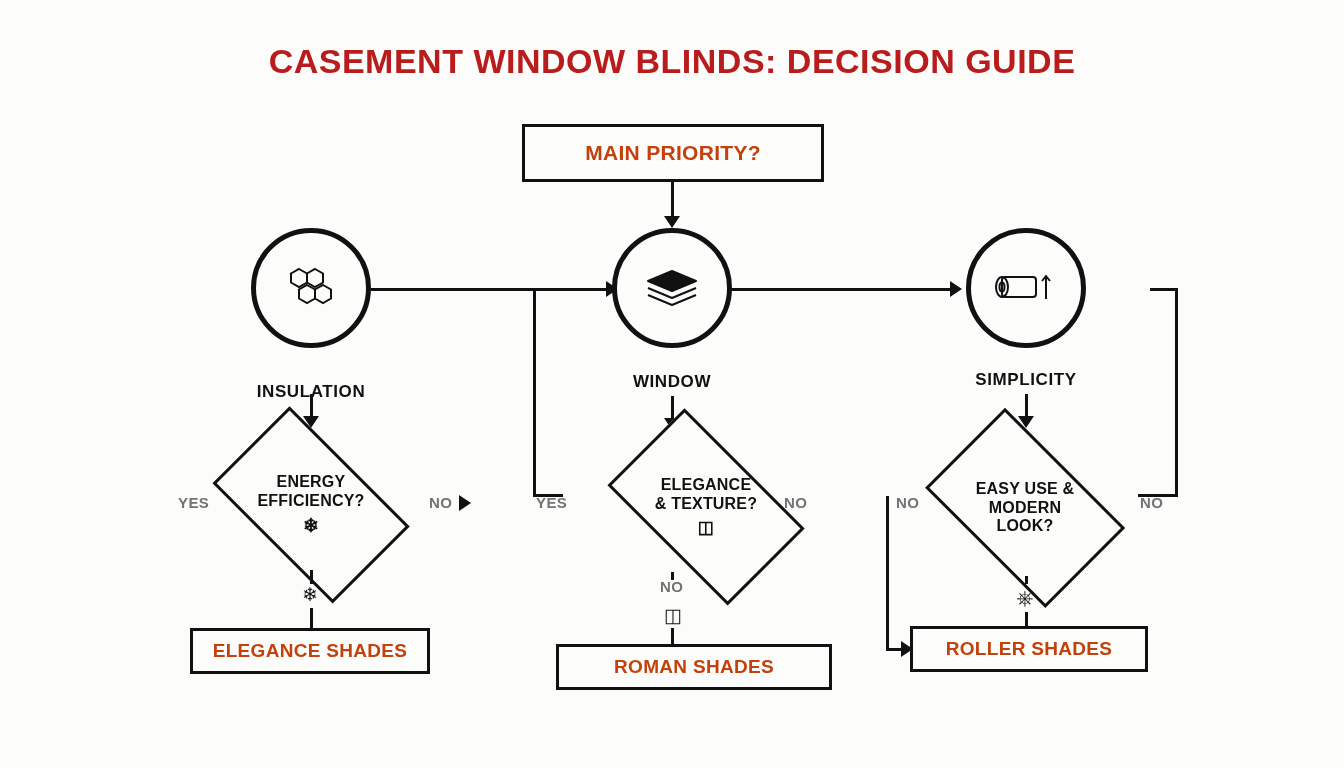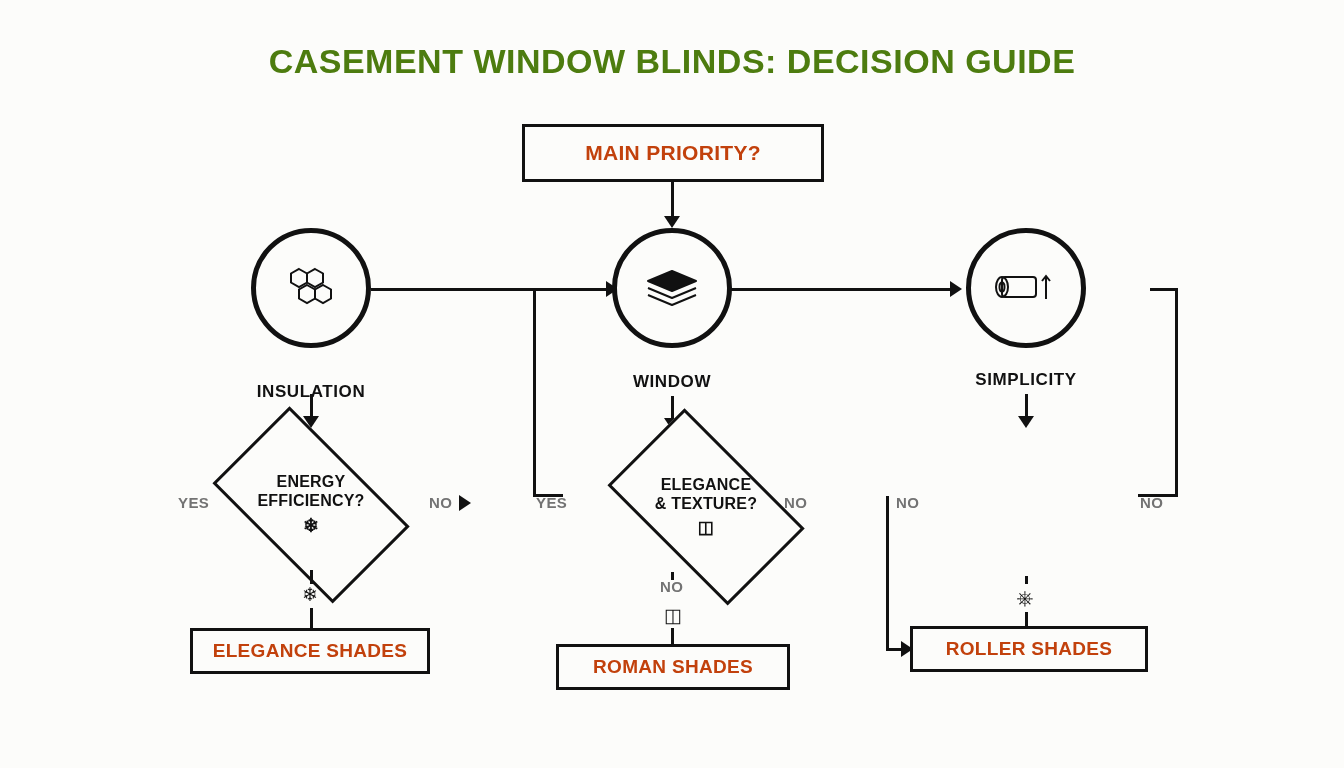--- a/index.html
+++ b/index.html
@@ -19,21 +19,21 @@
   }
   .title {
     position: absolute;
     left: 0;
     top: 42px;
     width: 1344px;
     text-align: center;
     font-size: 34px;
     font-weight: bold;
     letter-spacing: 0.5px;
-    color: #4d7c0f;
+    color: #b91c1c;
     font-family: "Liberation Sans", sans-serif;
   }
   .box {
     position: absolute;
     border: 3px solid #111111;
     background: #fcfcfa;
     display: flex;
     align-items: center;
     justify-content: center;
     font-size: 21px;
@@ -218,21 +218,21 @@
 
   <div class="edge-label" style="left:784px; top:494px;">NO</div>
 
   <div class="edge-label" style="left:660px; top:578px;">NO</div>
 
   <div class="glyph" style="left:661px; top:604px; width:24px; font-size:19px;">◫</div>
 
   <div class="line vline" style="left:671px; top:572px; height:8px;"></div>
   <div class="line vline" style="left:671px; top:628px; height:16px;"></div>
 
-  <div class="box" style="left:556px; top:644px; width:234px; height:46px; font-size:19px;">
+  <div class="box" style="left:556px; top:644px; width:276px; height:46px; font-size:19px;">
     <span>ROMAN SHADES</span>
   </div>
 
   <div class="circle" style="left:966px; top:228px; width:120px; height:120px;">
     <span>
       <svg width="64" height="46" viewBox="0 0 64 46">
         <g fill="none" stroke="#111111" stroke-width="2">
           <rect x="8" y="12" width="34" height="20" rx="3"></rect>
           <ellipse cx="8" cy="22" rx="6" ry="10"></ellipse>
           <ellipse cx="8" cy="22" rx="2.5" ry="4.5"></ellipse>
@@ -240,20 +240,28 @@
           <polyline points="48,16 52,11 56,16"></polyline>
         </g>
       </svg>
     </span>
   </div>
   <div class="node-label" style="left:926px; top:370px; width:200px;">SIMPLICITY</div>
 
   <div class="line vline" style="left:1025px; top:394px; height:26px;"></div>
   <div class="arrow-down" style="left:1018px; top:416px;"></div>
 
+  <div class="diamond" style="left:909px; top:432px; width:232px; height:152px;">
+    <div class="shape"></div>
+    <div class="dtext">
+      <span>EASY USE &amp;</span>
+      <span>MODERN</span>
+      <span>LOOK?</span>
+    </div>
+  </div>
 
   <div class="edge-label" style="left:896px; top:494px;">NO</div>
   <div class="edge-label" style="left:1140px; top:494px;">NO</div>
 
   <div class="line vline" style="left:886px; top:496px; height:154px;"></div>
   <div class="line hline" style="left:886px; top:648px; width:24px;"></div>
   <div class="arrow-right" style="left:901px; top:641px;"></div>
 
   <div class="line hline" style="left:1150px; top:288px; width:28px;"></div>
   <div class="line vline" style="left:1175px; top:288px; height:208px;"></div>

